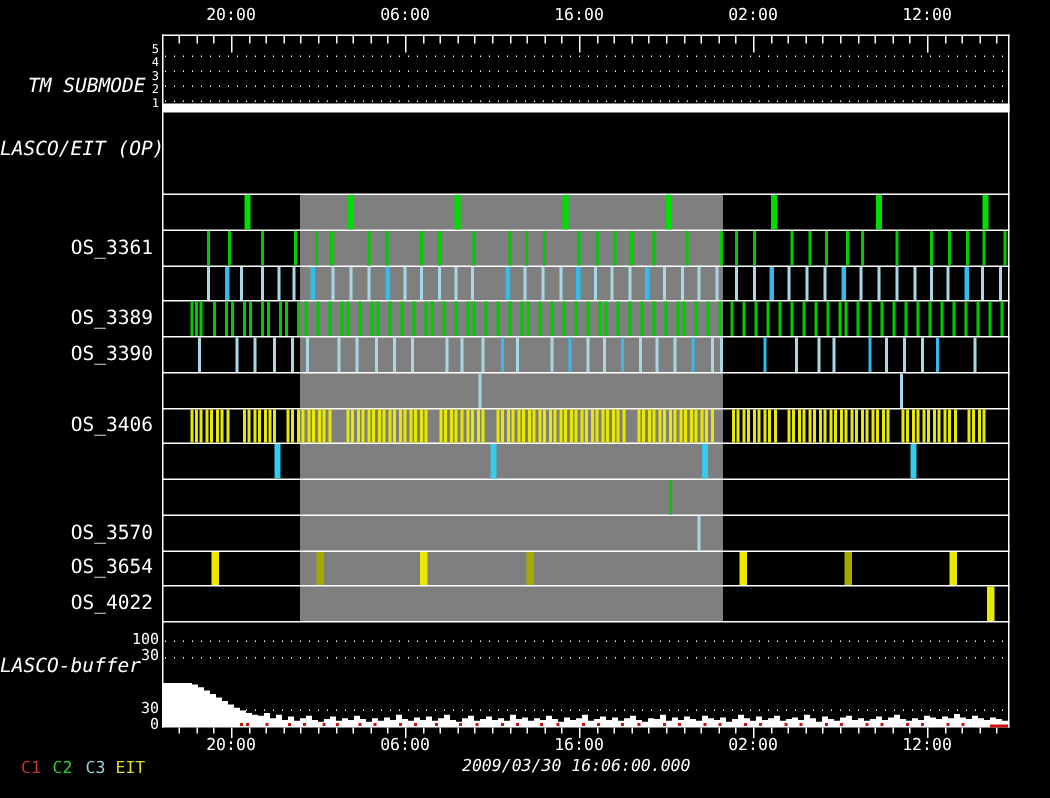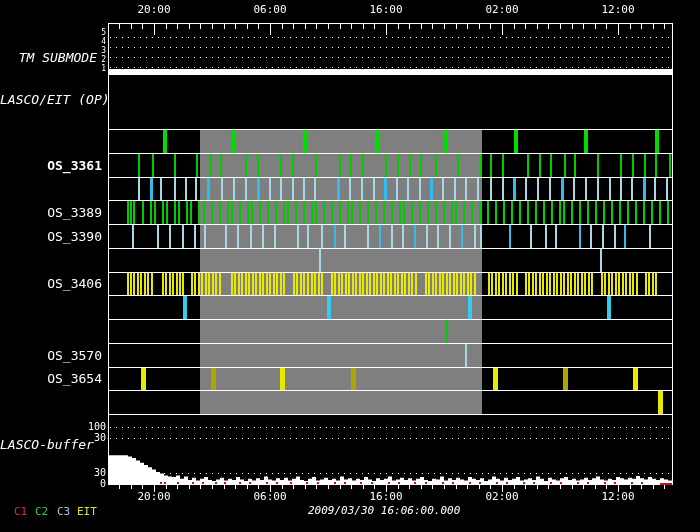--- a/index.html
+++ b/index.html
@@ -158,21 +158,21 @@
       <div style="position: absolute; left: 108px; top: 390px; width: 565px; height: 1px; background: rgb(255, 255, 255);"></div>
       <div style="position: absolute; left: 108px; top: 414px; width: 565px; height: 1px; background: rgb(255, 255, 255);"></div>
       <div style="position: absolute; left: 163px; top: 130px; width: 4px; height: 23px; background: rgb(0, 221, 0);"></div>
       <div style="position: absolute; left: 232px; top: 130px; width: 4px; height: 23px; background: rgb(0, 221, 0);"></div>
       <div style="position: absolute; left: 303px; top: 130px; width: 4px; height: 23px; background: rgb(0, 221, 0);"></div>
       <div style="position: absolute; left: 375px; top: 130px; width: 4px; height: 23px; background: rgb(0, 221, 0);"></div>
       <div style="position: absolute; left: 444px; top: 130px; width: 4px; height: 23px; background: rgb(0, 221, 0);"></div>
       <div style="position: absolute; left: 514px; top: 130px; width: 4px; height: 23px; background: rgb(0, 221, 0);"></div>
       <div style="position: absolute; left: 584px; top: 130px; width: 4px; height: 23px; background: rgb(0, 221, 0);"></div>
       <div style="position: absolute; left: 655px; top: 130px; width: 4px; height: 23px; background: rgb(0, 221, 0);"></div>
-      <div class="rlab" style="position: absolute; top: 157.5px; font-weight: bold;">OS_3361</div>
+      <div class="rlab" style="position: absolute; top: 157.5px;">OS_3361</div>
       <div style="position: absolute; left: 138px; top: 154px; width: 2px; height: 23px; background: rgb(0, 204, 0);"></div>
       <div style="position: absolute; left: 152px; top: 154px; width: 2px; height: 23px; background: rgb(0, 204, 0);"></div>
       <div style="position: absolute; left: 174px; top: 154px; width: 2px; height: 23px; background: rgb(0, 204, 0);"></div>
       <div style="position: absolute; left: 196px; top: 154px; width: 2px; height: 23px; background: rgb(0, 204, 0);"></div>
       <div style="position: absolute; left: 210px; top: 154px; width: 2px; height: 23px; background: rgb(0, 204, 0);"></div>
       <div style="position: absolute; left: 220px; top: 154px; width: 2px; height: 23px; background: rgb(0, 204, 0);"></div>
       <div style="position: absolute; left: 245px; top: 154px; width: 2px; height: 23px; background: rgb(0, 204, 0);"></div>
       <div style="position: absolute; left: 257px; top: 154px; width: 2px; height: 23px; background: rgb(0, 204, 0);"></div>
       <div style="position: absolute; left: 280px; top: 154px; width: 2px; height: 23px; background: rgb(0, 204, 0);"></div>
       <div style="position: absolute; left: 292px; top: 154px; width: 2px; height: 23px; background: rgb(0, 204, 0);"></div>
@@ -504,20 +504,21 @@
       <div class="rlab" style="position: absolute; top: 347.5px;">OS_3570</div>
       <div style="position: absolute; left: 465px; top: 344px; width: 2px; height: 23px; background: rgb(168, 216, 232);"></div>
       <div class="rlab" style="position: absolute; top: 371px;">OS_3654</div>
       <div style="position: absolute; left: 141px; top: 368px; width: 5px; height: 22px; background: rgb(232, 232, 0);"></div>
       <div style="position: absolute; left: 280px; top: 368px; width: 5px; height: 22px; background: rgb(232, 232, 0);"></div>
       <div style="position: absolute; left: 493px; top: 368px; width: 5px; height: 22px; background: rgb(232, 232, 0);"></div>
       <div style="position: absolute; left: 633px; top: 368px; width: 5px; height: 22px; background: rgb(232, 232, 0);"></div>
       <div style="position: absolute; left: 211px; top: 368px; width: 5px; height: 22px; background: rgb(168, 168, 0);"></div>
       <div style="position: absolute; left: 351px; top: 368px; width: 5px; height: 22px; background: rgb(168, 168, 0);"></div>
       <div style="position: absolute; left: 563px; top: 368px; width: 5px; height: 22px; background: rgb(168, 168, 0);"></div>
+      <div class="rlab" style="position: absolute; top: 394.5px;">OS_4022</div>
       <div style="position: absolute; left: 658px; top: 391px; width: 5px; height: 23px; background: rgb(232, 232, 0);"></div>
       <div class="dot" style="position: absolute; left: 110px; top: 427px; width: 561px;"></div>
       <div class="dot" style="position: absolute; left: 110px; top: 438px; width: 561px;"></div>
       <div class="dot" style="position: absolute; left: 110px; top: 473px; width: 561px;"></div>
       <div class="ylab" style="position: absolute; top: 421px;">100</div>
       <div class="ylab" style="position: absolute; top: 432px;">30</div>
       <div class="ylab" style="position: absolute; top: 467px;">30</div>
       <div class="ylab" style="position: absolute; top: 478px;">0</div>
       <svg width="564" height="58" style="position: absolute; left: 108px; top: 426px;">
         <path d="M0,58L0,29.3L4,29.3L4,29.3L8,29.3L8,29.3L12,29.3L12,29.3L16,29.3L16,29.3L20,29.3L20,30.4L24,30.4L24,32.1L28,32.1L28,34.4L32,34.4L32,36.7L36,36.7L36,39.0L40,39.0L40,41.3L44,41.3L44,43.6L48,43.6L48,45.9L52,45.9L52,47.6L56,47.6L56,49.4L60,49.4L60,50.5L64,50.5L64,51.1L68,51.1L68,49.4L72,49.4L72,52.8L76,52.8L76,50.5L80,50.5L80,54.0L84,54.0L84,51.7L88,51.7L88,54.5L92,54.5L92,52.8L96,52.8L96,51.1L100,51.1L100,54.0L104,54.0L104,55.1L108,55.1L108,53.4L112,53.4L112,51.7L116,51.7L116,54.5L120,54.5L120,52.8L124,52.8L124,54.0L128,54.0L128,51.1L132,51.1L132,53.4L136,53.4L136,55.1L140,55.1L140,52.8L144,52.8L144,54.5L148,54.5L148,52.3L152,52.3L152,54.0L156,54.0L156,50.5L160,50.5L160,53.4L164,53.4L164,54.5L168,54.5L168,52.3L172,52.3L172,54.0L176,54.0L176,51.7L180,51.7L180,54.5L184,54.5L184,52.8L188,52.8L188,50.5L192,50.5L192,54.0L196,54.0L196,55.1L200,55.1L200,52.8L204,52.8L204,51.1L208,51.1L208,54.5L212,54.5L212,53.4L216,53.4L216,51.7L220,51.7L220,54.0L224,54.0L224,52.8L228,52.8L228,54.5L232,54.5L232,50.5L236,50.5L236,53.4L240,53.4L240,52.3L244,52.3L244,54.5L248,54.5L248,52.8L252,52.8L252,54.0L256,54.0L256,51.1L260,51.1L260,53.4L264,53.4L264,55.1L268,55.1L268,52.3L272,52.3L272,54.0L276,54.0L276,52.8L280,52.8L280,50.5L284,50.5L284,54.5L288,54.5L288,53.4L292,53.4L292,51.7L296,51.7L296,54.0L300,54.0L300,52.3L304,52.3L304,54.5L308,54.5L308,52.8L312,52.8L312,51.1L316,51.1L316,54.0L320,54.0L320,55.1L324,55.1L324,52.8L328,52.8L328,53.4L332,53.4L332,50.5L336,50.5L336,54.5L340,54.5L340,52.3L344,52.3L344,54.0L348,54.0L348,51.7L352,51.7L352,53.4L356,53.4L356,54.5L360,54.5L360,51.1L364,51.1L364,52.8L368,52.8L368,54.0L372,54.0L372,52.3L376,52.3L376,55.1L380,55.1L380,53.4L384,53.4L384,50.5L388,50.5L388,52.8L392,52.8L392,54.5L396,54.5L396,51.7L400,51.7L400,54.0L404,54.0L404,52.8L408,52.8L408,51.1L412,51.1L412,54.5L416,54.5L416,53.4L420,53.4L420,52.3L424,52.3L424,54.0L428,54.0L428,50.5L432,50.5L432,52.8L436,52.8L436,55.1L440,55.1L440,51.7L444,51.7L444,53.4L448,53.4L448,54.5L452,54.5L452,52.3L456,52.3L456,51.1L460,51.1L460,54.0L464,54.0L464,52.8L468,52.8L468,54.5L472,54.5L472,53.4L476,53.4L476,51.7L480,51.7L480,54.0L484,54.0L484,52.3L488,52.3L488,50.5L492,50.5L492,53.4L496,53.4L496,54.5L500,54.5L500,52.8L504,52.8L504,54.0L508,54.0L508,51.1L512,51.1L512,52.3L516,52.3L516,53.4L520,53.4L520,51.7L524,51.7L524,52.8L528,52.8L528,50.0L532,50.0L532,52.3L536,52.3L536,53.4L540,53.4L540,51.1L544,51.1L544,52.8L548,52.8L548,54.0L552,54.0L552,52.3L556,52.3L556,53.4L560,53.4L560,54.5L564,54.5L564,58Z" fill="#ffffff"></path>

